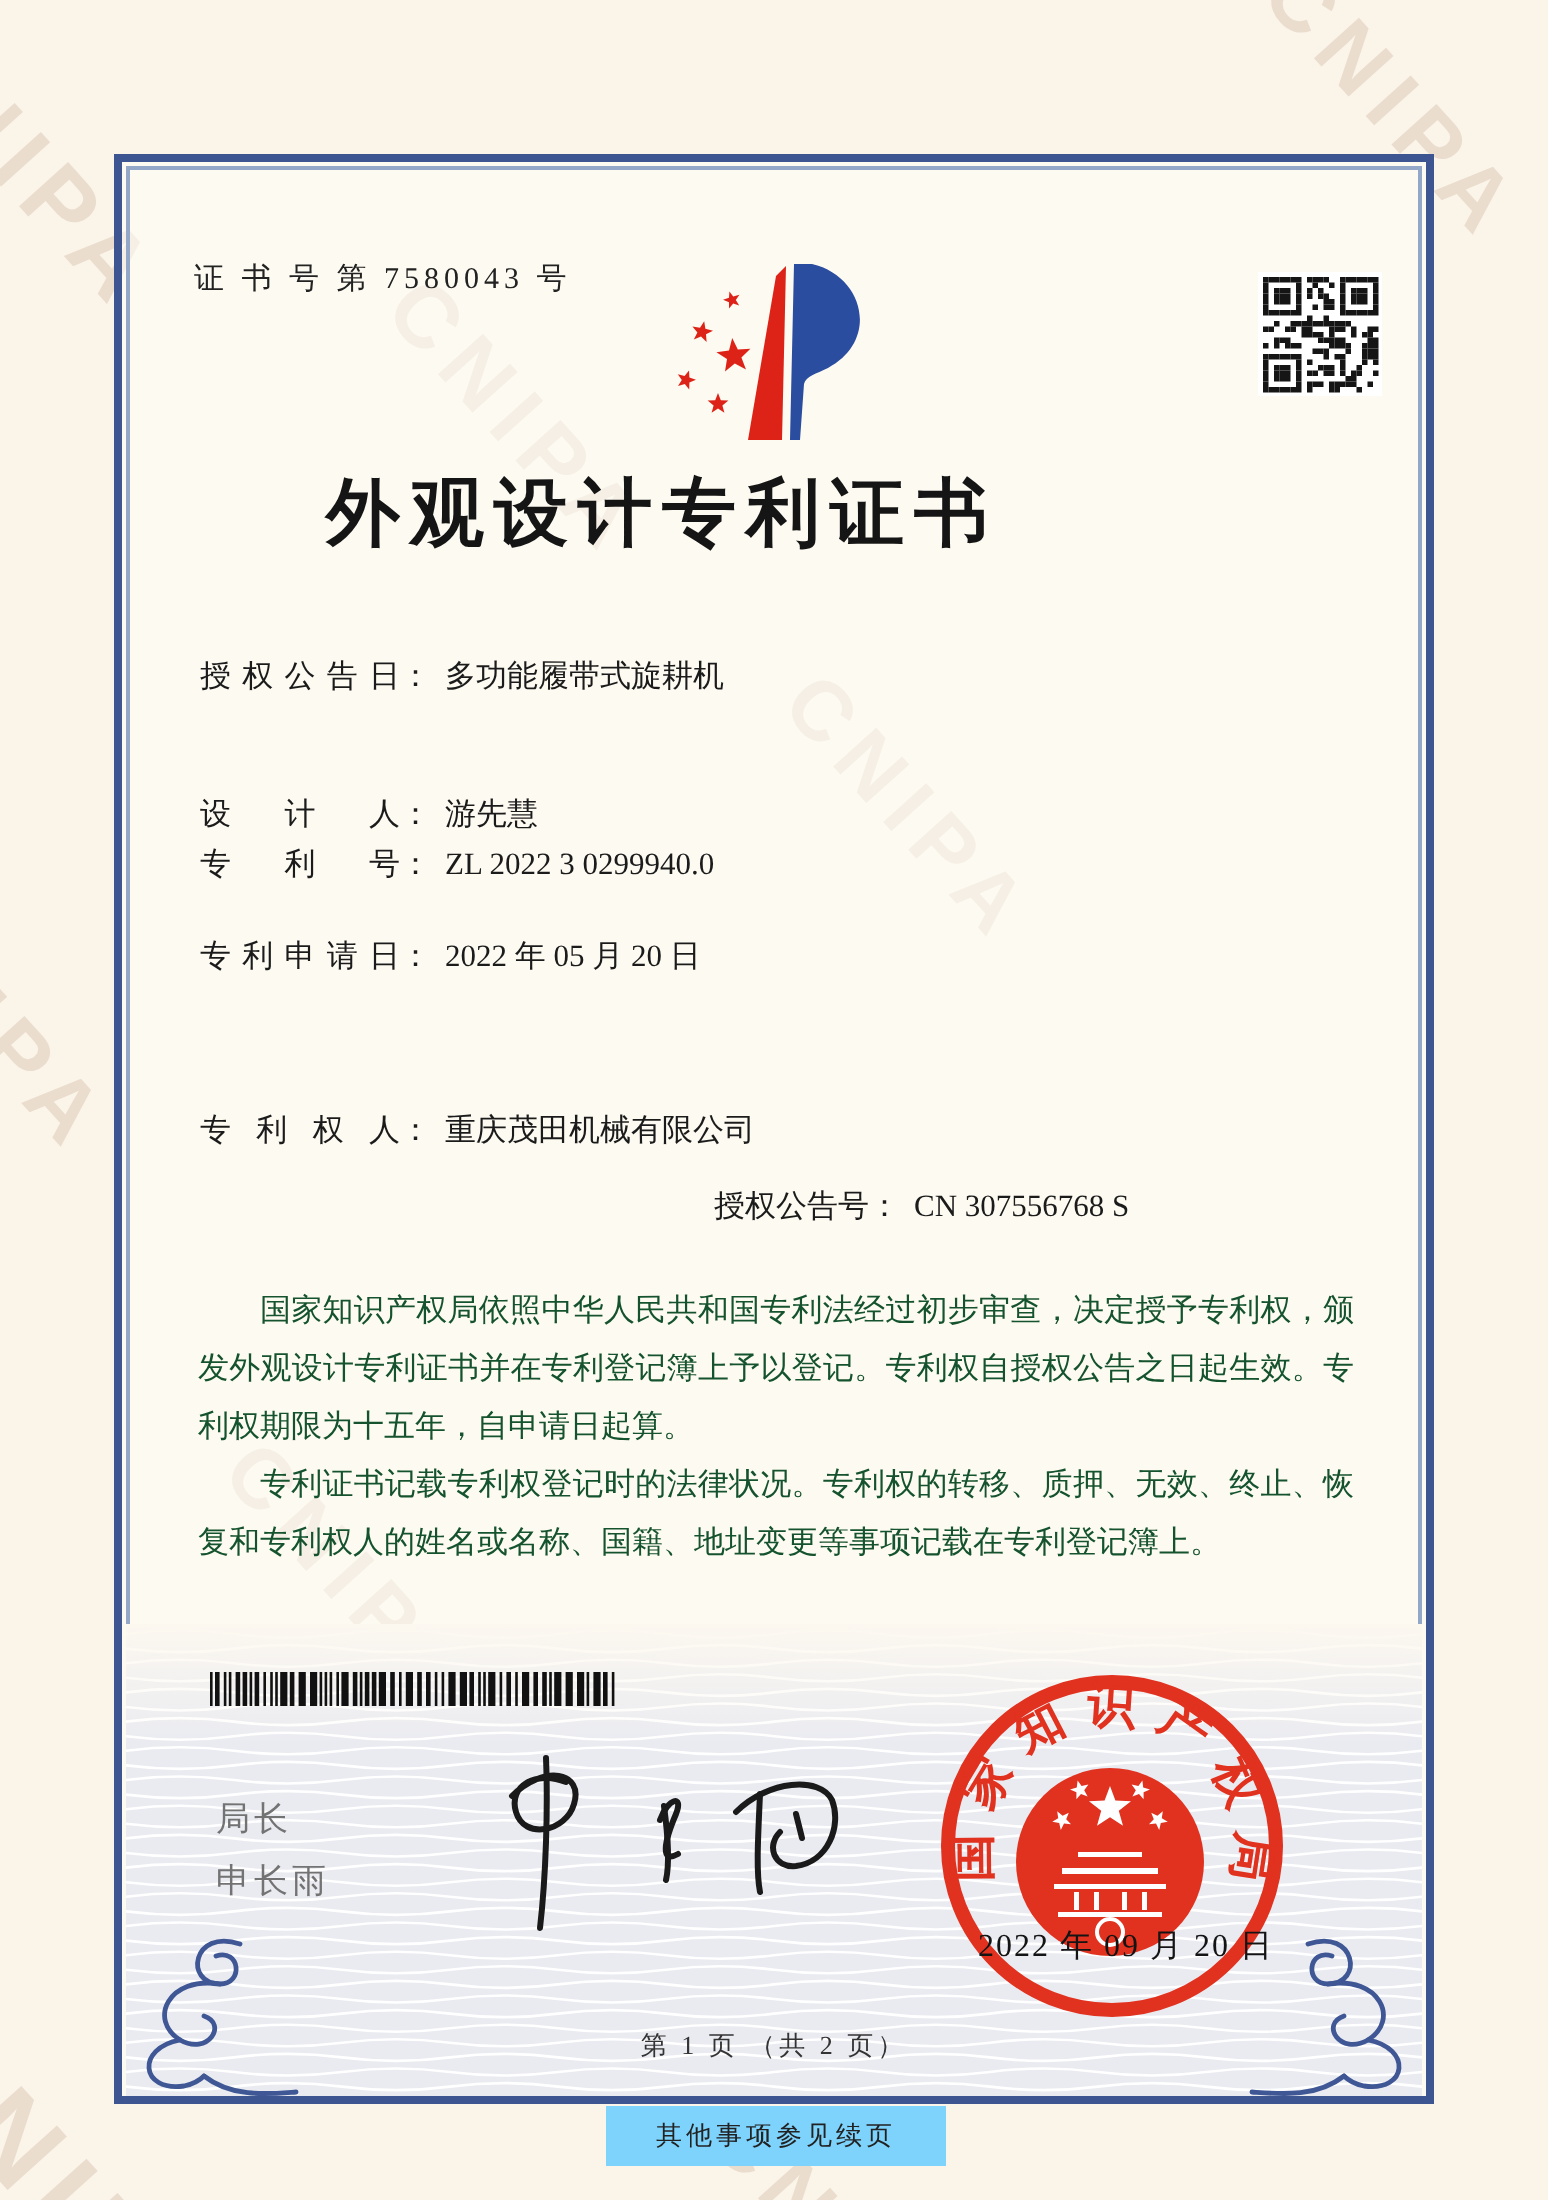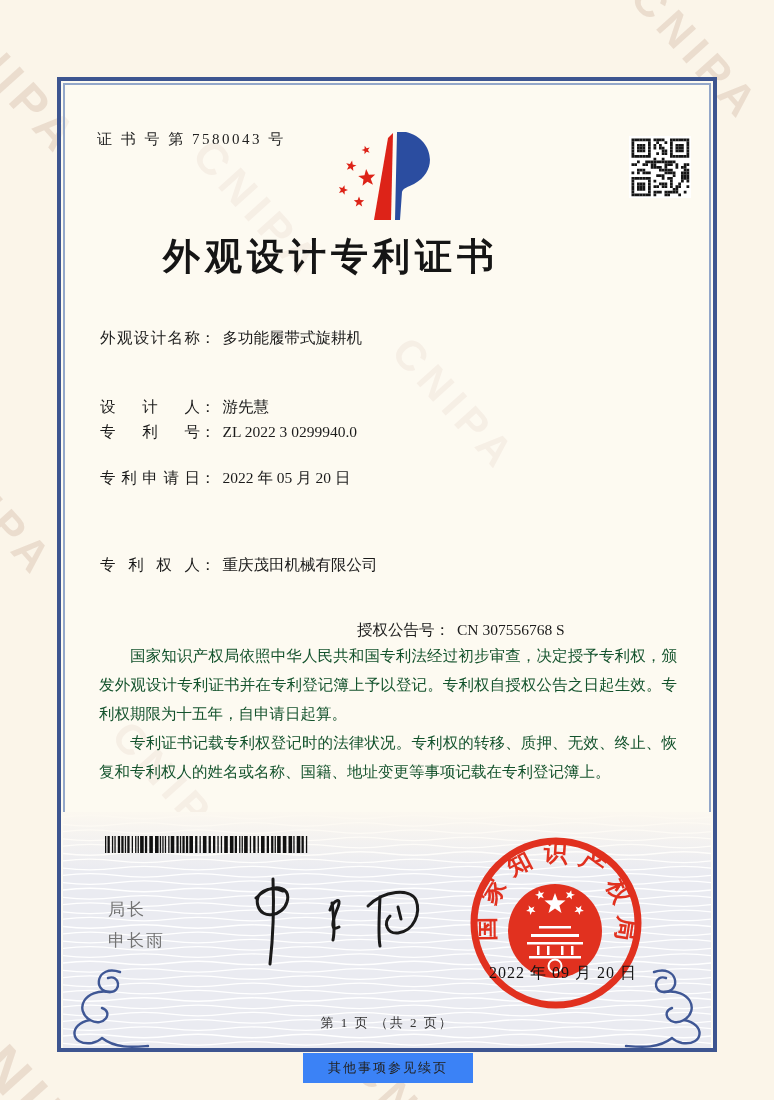--- a/index.html
+++ b/index.html
@@ -19,21 +19,21 @@
   .flabel{display:inline-block;width:100px;text-align:justify;text-align-last:justify;vertical-align:bottom;}
   .colon{margin-right:7px;}
   .frow2{position:absolute;left:357px;font-size:15.5px;white-space:nowrap;}
   .body-text{position:absolute;left:99px;top:641px;width:578px;font-size:15.5px;
              line-height:29px;text-align:justify;color:#14532d;}
   .body-text p{margin:0;text-indent:2em;}
   .band,.deco{position:absolute;}
   .signer{position:absolute;left:108px;font-size:17px;letter-spacing:2px;color:#737373;}
   .page-ind{position:absolute;left:57px;top:1014px;width:660px;text-align:center;
             font-size:13px;letter-spacing:2px;color:#333;}
-  .cont-box{position:absolute;left:303px;top:1053px;width:170px;height:30px;background:#3b82f6;
+  .cont-box{position:absolute;left:303px;top:1053px;width:170px;height:30px;background:#7dd3fc;
             display:flex;align-items:center;justify-content:center;font-size:13px;
             letter-spacing:2px;color:#222;}
   .seal-date{position:absolute;left:489px;top:963px;font-size:16px;letter-spacing:1px;color:#141414;}
   svg{display:block;}
 </style>
 </head>
 <body>
 
 <div class="page">
 
@@ -340,35 +340,35 @@
       <rect x="19.00" y="46.50" width="2.75" height="2.75" fill="#151515"></rect>
       <rect x="19.00" y="49.25" width="2.75" height="2.75" fill="#151515"></rect>
       <rect x="19.00" y="52.00" width="2.75" height="2.75" fill="#151515"></rect>
       <rect x="19.00" y="54.75" width="2.75" height="2.75" fill="#151515"></rect>
       <rect x="19.00" y="57.50" width="2.75" height="2.75" fill="#151515"></rect>
     </svg>
 
   <div class="title">外观设计专利证书</div>
 
   <div class="frow" style="top:328px;">
-    <span class="flabel">外观设计名称</span><span class="colon">：</span><span>多功能履带式旋耕机</span>
+    <span class="flabel">授权公告日</span><span class="colon">：</span><span>多功能履带式旋耕机</span>
   </div>
   <div class="frow" style="top:397px;">
     <span class="flabel">设计人</span><span class="colon">：</span><span>游先慧</span>
   </div>
   <div class="frow" style="top:422px;">
     <span class="flabel">专利号</span><span class="colon">：</span><span>ZL 2022 3 0299940.0</span>
   </div>
   <div class="frow" style="top:468px;">
     <span class="flabel">专利申请日</span><span class="colon">：</span><span>2022 年 05 月 20 日</span>
   </div>
   <div class="frow" style="top:515px;margin-top:40px;">
     <span class="flabel">专利权人</span><span class="colon">：</span><span>重庆茂田机械有限公司</span>
   </div>
-  <div class="frow2" style="top:620px;">
+  <div class="frow2" style="top:593px;">
     <span>授权公告号</span><span class="colon">：</span><span>CN 307556768 S</span>
   </div>
 
   <div class="body-text">
     <p>国家知识产权局依照中华人民共和国专利法经过初步审查，决定授予专利权，颁发外观设计专利证书并在专利登记簿上予以登记。专利权自授权公告之日起生效。专利权期限为十五年，自申请日起算。</p>
     <p>专利证书记载专利权登记时的法律状况。专利权的转移、质押、无效、终止、恢复和专利权人的姓名或名称、国籍、地址变更等事项记载在专利登记簿上。</p>
   </div>
 
   <svg id="barcode" class="deco" style="left:105px;top:836px;" width="205" height="17">
       <rect x="0.0" y="0" width="1.3" height="17" fill="#111"></rect>

